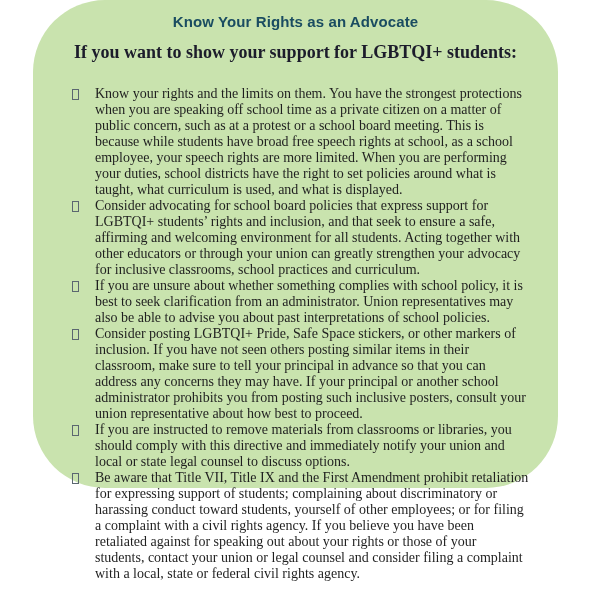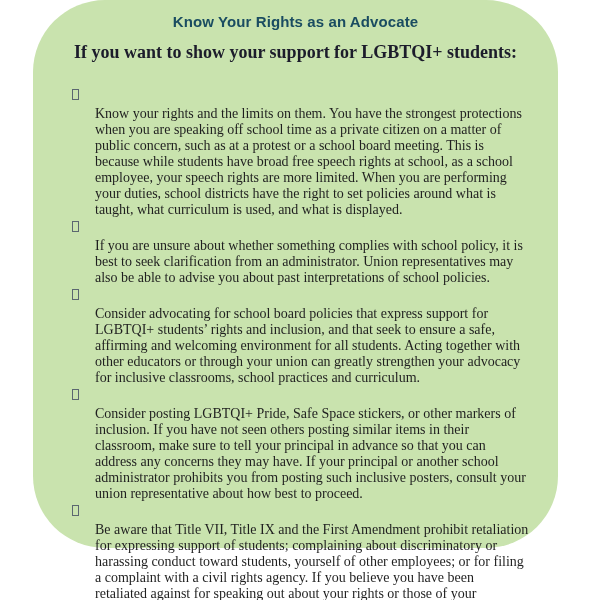--- a/index.html
+++ b/index.html
@@ -4,21 +4,21 @@
 <style>
   * { margin: 0; padding: 0; box-sizing: border-box; }
   html, body {
     width: 600px; height: 600px;
     background: #ffffff;
     font-family: "Liberation Serif", serif;
     overflow: hidden;
   }
   .stage {
     position: relative;
-    width: 600px; height: 548px;
+    width: 600px; height: 488px;
     background: #ffffff;
   }
   .card {
     position: absolute;
     left: 33px; right: 42px; top: 0; bottom: 0;
     background: var(--card_bg, #c9e3ae);
     border-radius: 72px;
     padding-top: 13px;
   }
   .title {
@@ -54,21 +54,20 @@
     margin-top: 3px;
     margin-right: 16px;
     background: transparent;
   }
   .bullet-text {
     width: 434px;
     font-size: 14px;
     line-height: 16px;
     color: var(--body_color, #1f1f1f);
     text-align: left;
-    margin-top: 20px;
   }
 </style>
 </head>
 <body>
 
 <div class="stage">
   <div class="card">
 
     <div class="title">Know Your Rights as an Advocate</div>
 
@@ -76,33 +75,37 @@
 
     <div class="bullet-list">
 
       <div class="bullet-item">
         <span class="checkbox-glyph"></span>
         <div class="bullet-text">Know your rights and the limits on them. You have the strongest protections when you are speaking off school time as a private citizen on a matter of public concern, such as at a protest or a school board meeting. This is because while students have broad free speech rights at school, as a school employee, your speech rights are more limited. When you are performing your duties, school districts have the right to set policies around what is taught, what curriculum is used, and what is displayed.</div>
       </div>
 
       <div class="bullet-item">
         <span class="checkbox-glyph"></span>
-        <div class="bullet-text">If you are unsure about whether something complies with school policy, it is best to seek clarification from an administrator. Union representatives may also be able to advise you about past interpretations of school policies.</div>
+        <div class="bullet-text">Consider advocating for school board policies that express support for LGBTQI+ students’ rights and inclusion, and that seek to ensure a safe, affirming and welcoming environment for all students. Acting together with other educators or through your union can greatly strengthen your advocacy for inclusive classrooms, school practices and curriculum.</div>
       </div>
 
       <div class="bullet-item">
         <span class="checkbox-glyph"></span>
-        <div class="bullet-text">Consider advocating for school board policies that express support for LGBTQI+ students’ rights and inclusion, and that seek to ensure a safe, affirming and welcoming environment for all students. Acting together with other educators or through your union can greatly strengthen your advocacy for inclusive classrooms, school practices and curriculum.</div>
+        <div class="bullet-text">If you are unsure about whether something complies with school policy, it is best to seek clarification from an administrator. Union representatives may also be able to advise you about past interpretations of school policies.</div>
       </div>
 
       <div class="bullet-item">
         <span class="checkbox-glyph"></span>
         <div class="bullet-text">Consider posting LGBTQI+ Pride, Safe Space stickers, or other markers of inclusion. If you have not seen others posting similar items in their classroom, make sure to tell your principal in advance so that you can address any concerns they may have. If your principal or another school administrator prohibits you from posting such inclusive posters, consult your union representative about how best to proceed.</div>
       </div>
 
+      <div class="bullet-item">
+        <span class="checkbox-glyph"></span>
+        <div class="bullet-text">If you are instructed to remove materials from classrooms or libraries, you should comply with this directive and immediately notify your union and local or state legal counsel to discuss options.</div>
+      </div>
 
       <div class="bullet-item">
         <span class="checkbox-glyph"></span>
         <div class="bullet-text">Be aware that Title VII, Title IX and the First Amendment prohibit retaliation for expressing support of students; complaining about discriminatory or harassing conduct toward students, yourself of other employees; or for filing a complaint with a civil rights agency. If you believe you have been retaliated against for speaking out about your rights or those of your students, contact your union or legal counsel and consider filing a complaint with a local, state or federal civil rights agency.</div>
       </div>
 
     </div>
   </div>
 </div>
 

